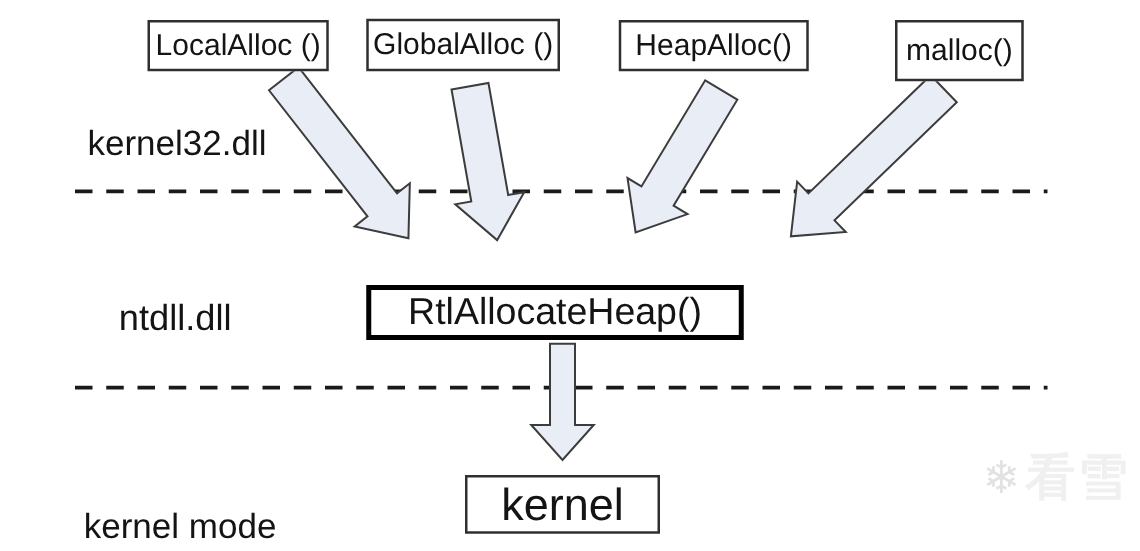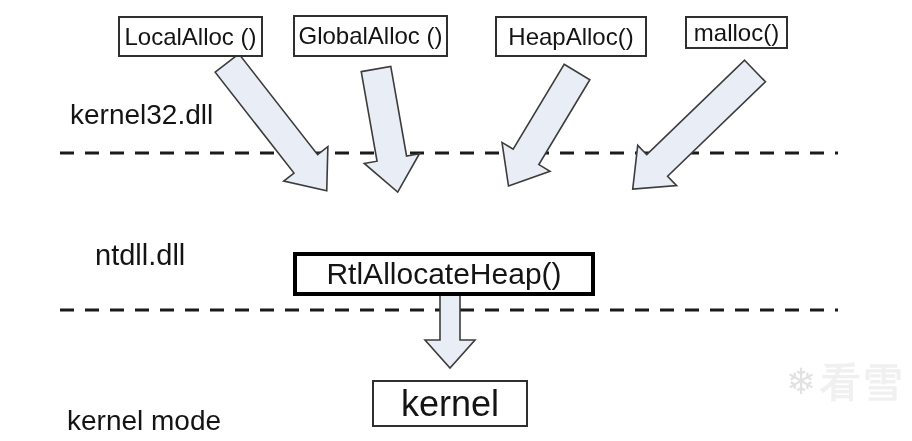--- a/index.html
+++ b/index.html
@@ -21,21 +21,20 @@
     border:2px solid #2f2f2f;background:#ffffff;
     font-size:24px;white-space:nowrap;
     box-sizing:border-box;
   }
   .central-box{
     position:absolute;
     display:flex;align-items:center;justify-content:center;
     border:4px solid #000000;background:#ffffff;
     font-size:30px;white-space:nowrap;
     box-sizing:border-box;
-    margin-top:24px;
   }
   .kernel-box{
     position:absolute;
     display:flex;align-items:flex-end;justify-content:center;
     border:2px solid #2f2f2f;background:#ffffff;
     font-size:36px;white-space:nowrap;
     box-sizing:border-box;
   }
   .layer-label{
     position:absolute;font-size:28px;white-space:nowrap;color:#141414;
@@ -68,21 +67,21 @@
 
   <div class="api-box" style="left:118px;top:16px;width:145px;height:41px;">
     <span>LocalAlloc ()</span>
   </div>
   <div class="api-box" style="left:495px;top:16px;width:152px;height:41px;">
     <span>HeapAlloc()</span>
   </div>
   <div class="api-box" style="left:293px;top:15px;width:155px;height:42px;">
     <span>GlobalAlloc ()</span>
   </div>
-  <div class="api-box" style="left:685px;top:16px;width:103px;height:33px;">
+  <div class="api-box" style="left:716px;top:16px;width:103px;height:49px;">
     <span>malloc()</span>
   </div>
 
   <div class="layer-label" style="left:70px;top:99px;">kernel32.dll</div>
   <div class="layer-label" style="left:95px;top:239px;font-size:29px;">ntdll.dll</div>
   <div class="layer-label" style="left:67px;top:385px;margin-top:20px;">kernel mode</div>
 
   <div class="central-box" style="left:293px;top:228px;width:302px;height:44px;">
     <span>RtlAllocateHeap()</span>
   </div>

